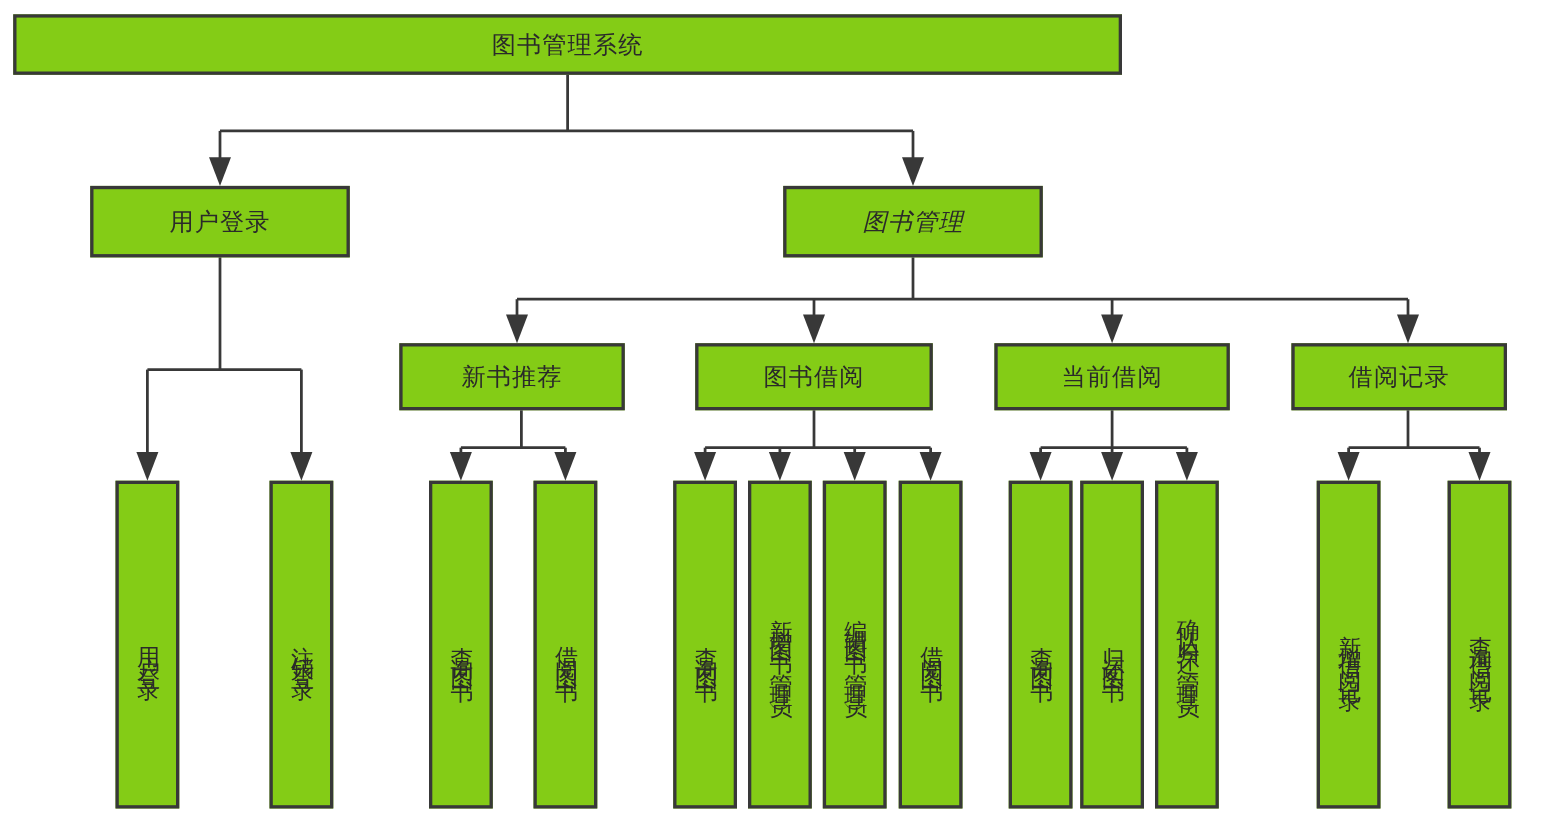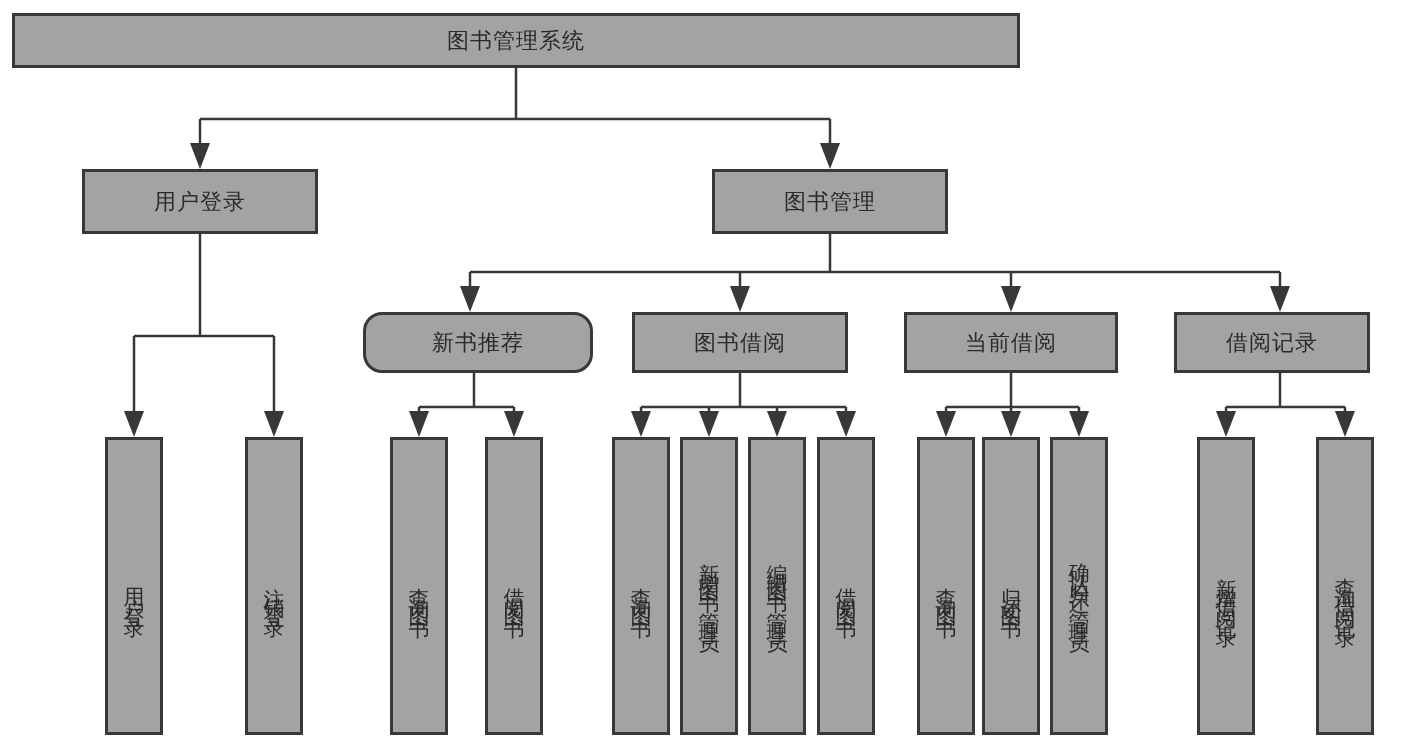--- a/index.html
+++ b/index.html
@@ -1,36 +1,36 @@
 <!DOCTYPE html>
 <html><head>
 <meta charset="utf-8">
 <style>
   html,body { margin:0; padding:0; background:#ffffff; }
   .stage {
     position:relative; width:1405px; height:747px; background:#ffffff;
     font-family:"Liberation Sans","DejaVu Sans",sans-serif; overflow:hidden;
   }
   .node {
-    position:absolute; box-sizing:border-box; background:#a3a3a3;
+    position:absolute; box-sizing:border-box; background:#84cc16;
     border:3px solid #383838; color:#2a2a2a;
     display:flex; align-items:center; justify-content:center;
   }
   .h-node { font-size:22px; letter-spacing:1px; }
   .v-node span {
     writing-mode:vertical-rl; text-orientation:mixed;
     font-size:21px; letter-spacing:10px; margin-bottom:-10px;
     white-space:nowrap; color:#2a2a2a;
   }
   
   .n-root  { left:12px;  top:13px;  width:1008px; height:55px; }
   .n-login { left:82px;  top:169px; width:236px;  height:65px; }
-  .n-mgmt  { left:712px; top:169px; width:236px;  height:65px; }
+  .n-mgmt  { left:712px; top:169px; width:236px;  height:65px;font-style:italic; }
   
-  .n-sec0 { left:363px;  top:312px; width:230px; height:61px;border-radius:19px; }
+  .n-sec0 { left:363px;  top:312px; width:205px; height:61px; }
   .n-sec1 { left:632px;  top:312px; width:216px; height:61px; }
   .n-sec2 { left:904px;  top:312px; width:214px; height:61px; }
   .n-sec3 { left:1174px; top:312px; width:196px; height:61px; }
   
   .leaf { top:437px; width:58px; height:298px; }
   .l1  { left:105px; }  .l2  { left:245px; }
   .l3  { left:390px; }  .l4  { left:485px; }
   .l5  { left:612px; }  .l6  { left:680px; }
   .l7  { left:748px; }  .l8  { left:817px; }
   .l9  { left:917px; }  .l10 { left:982px; }

